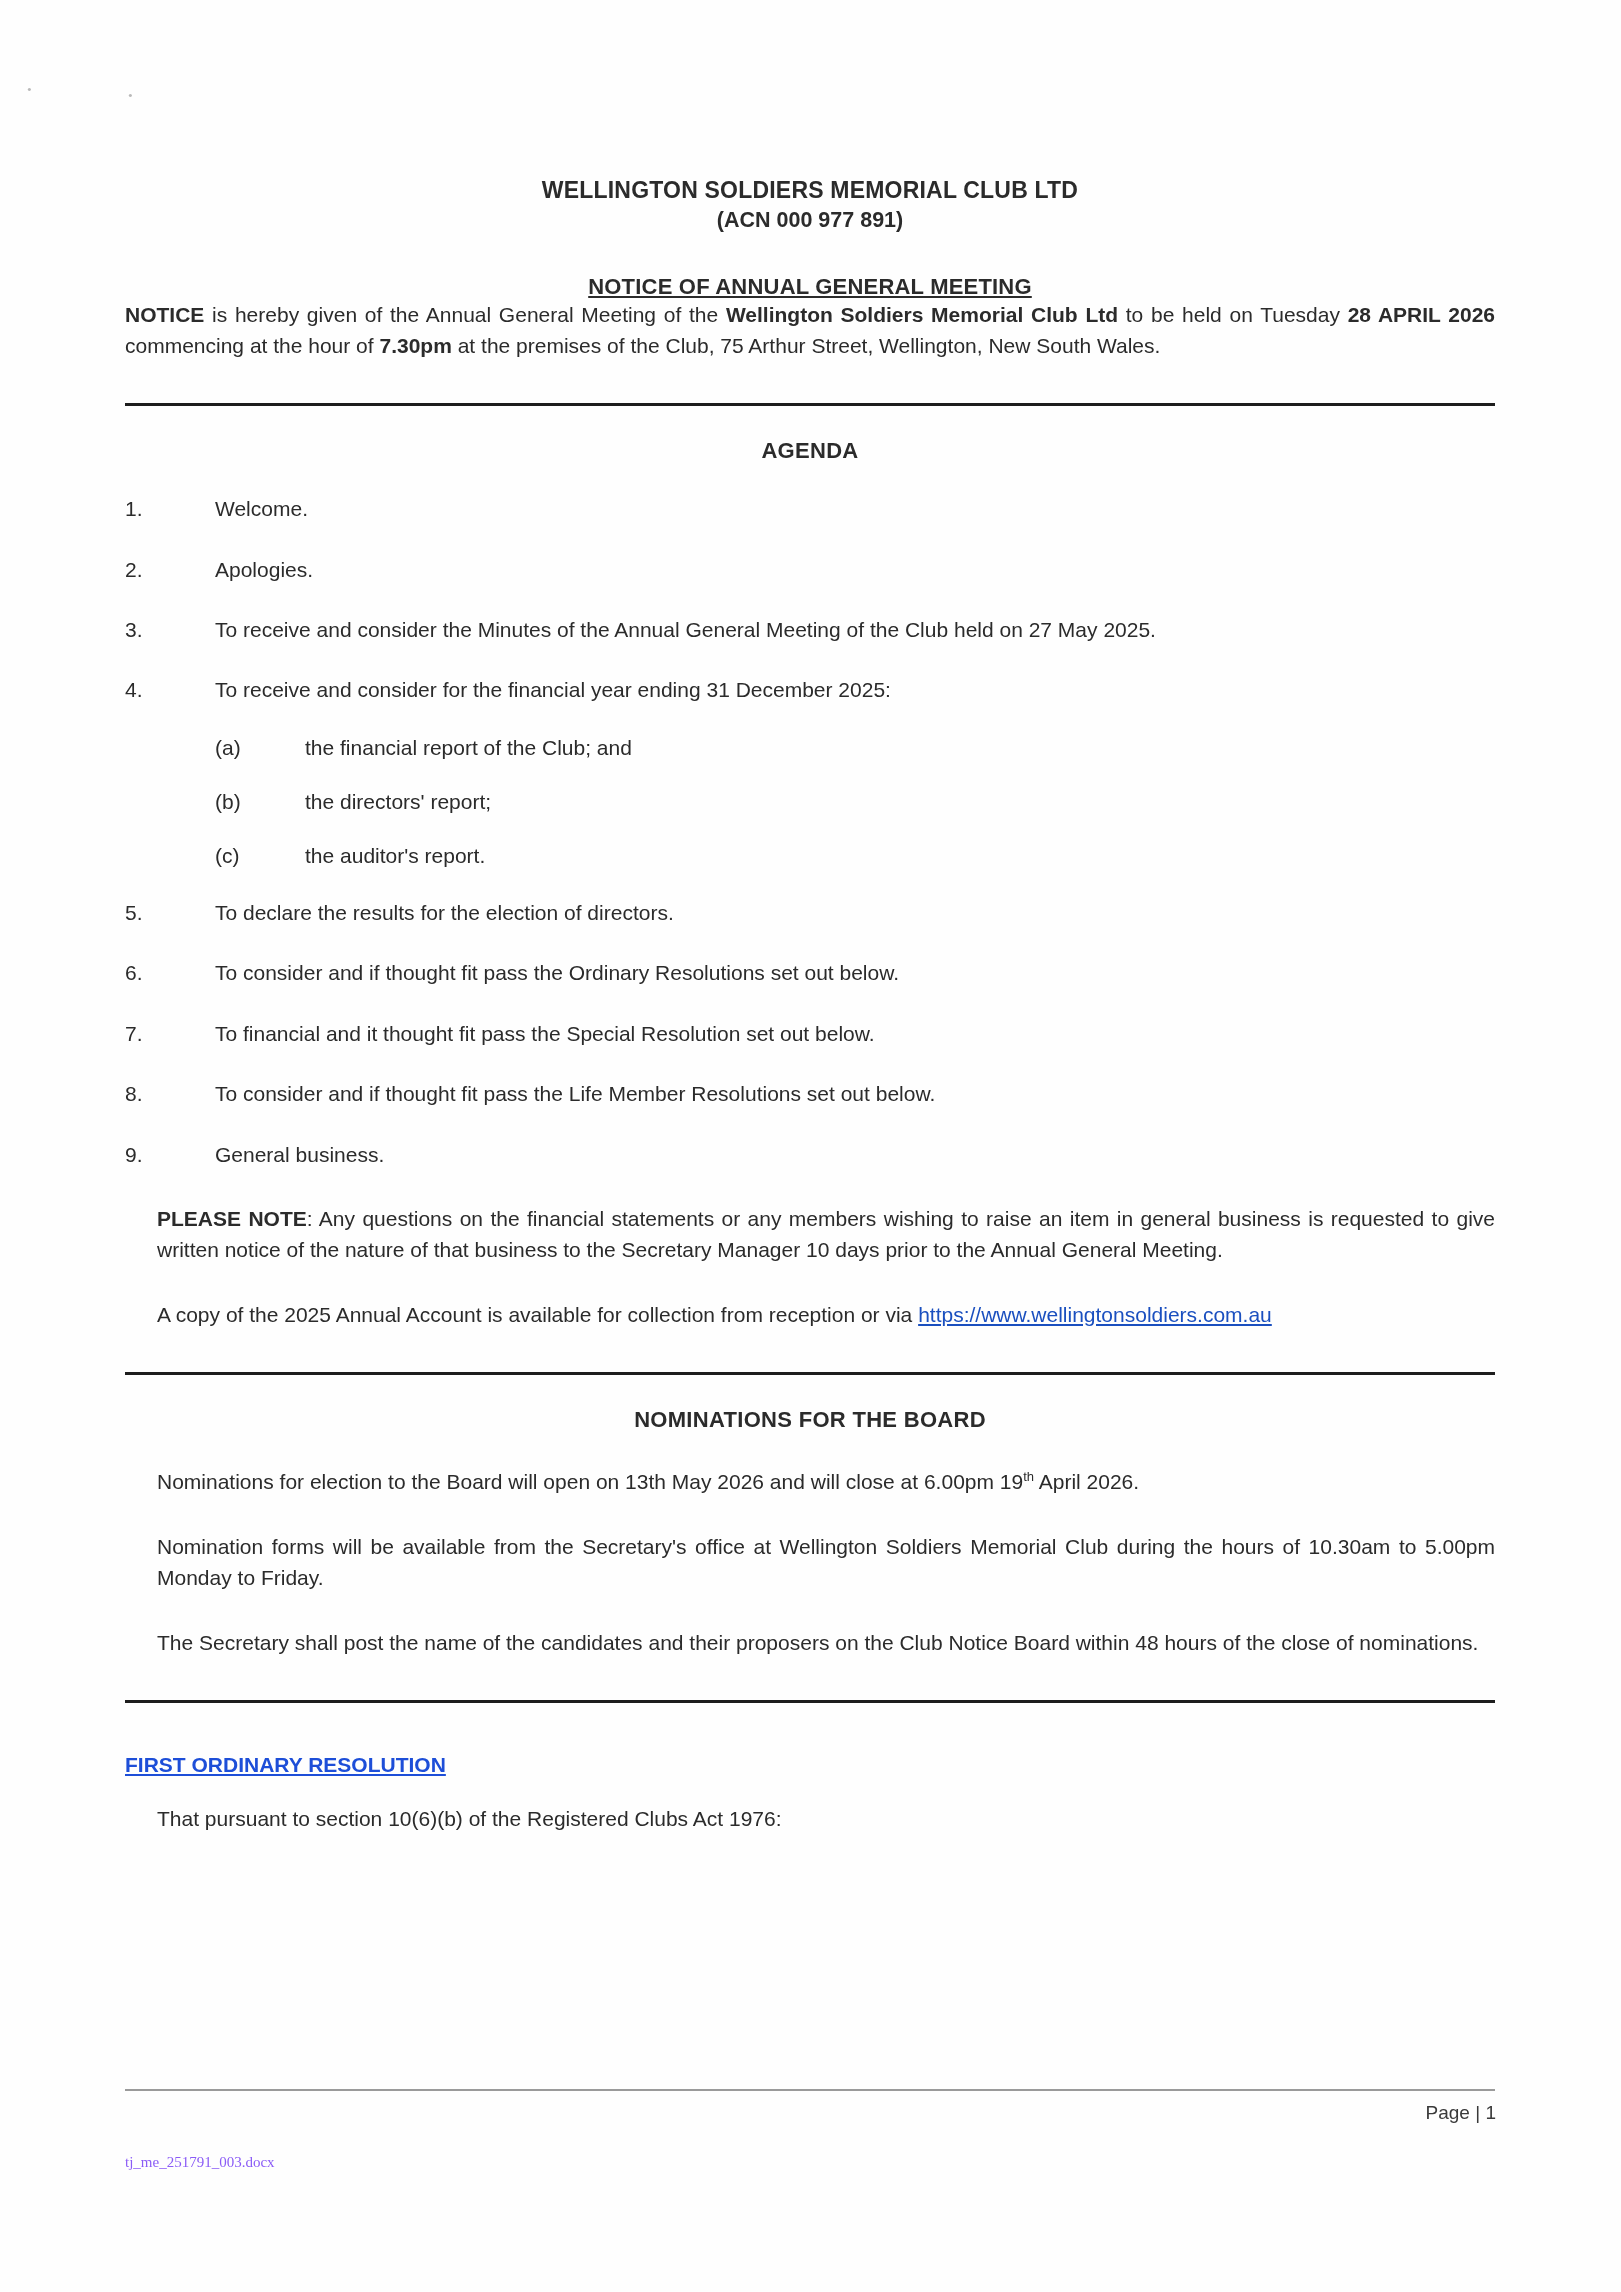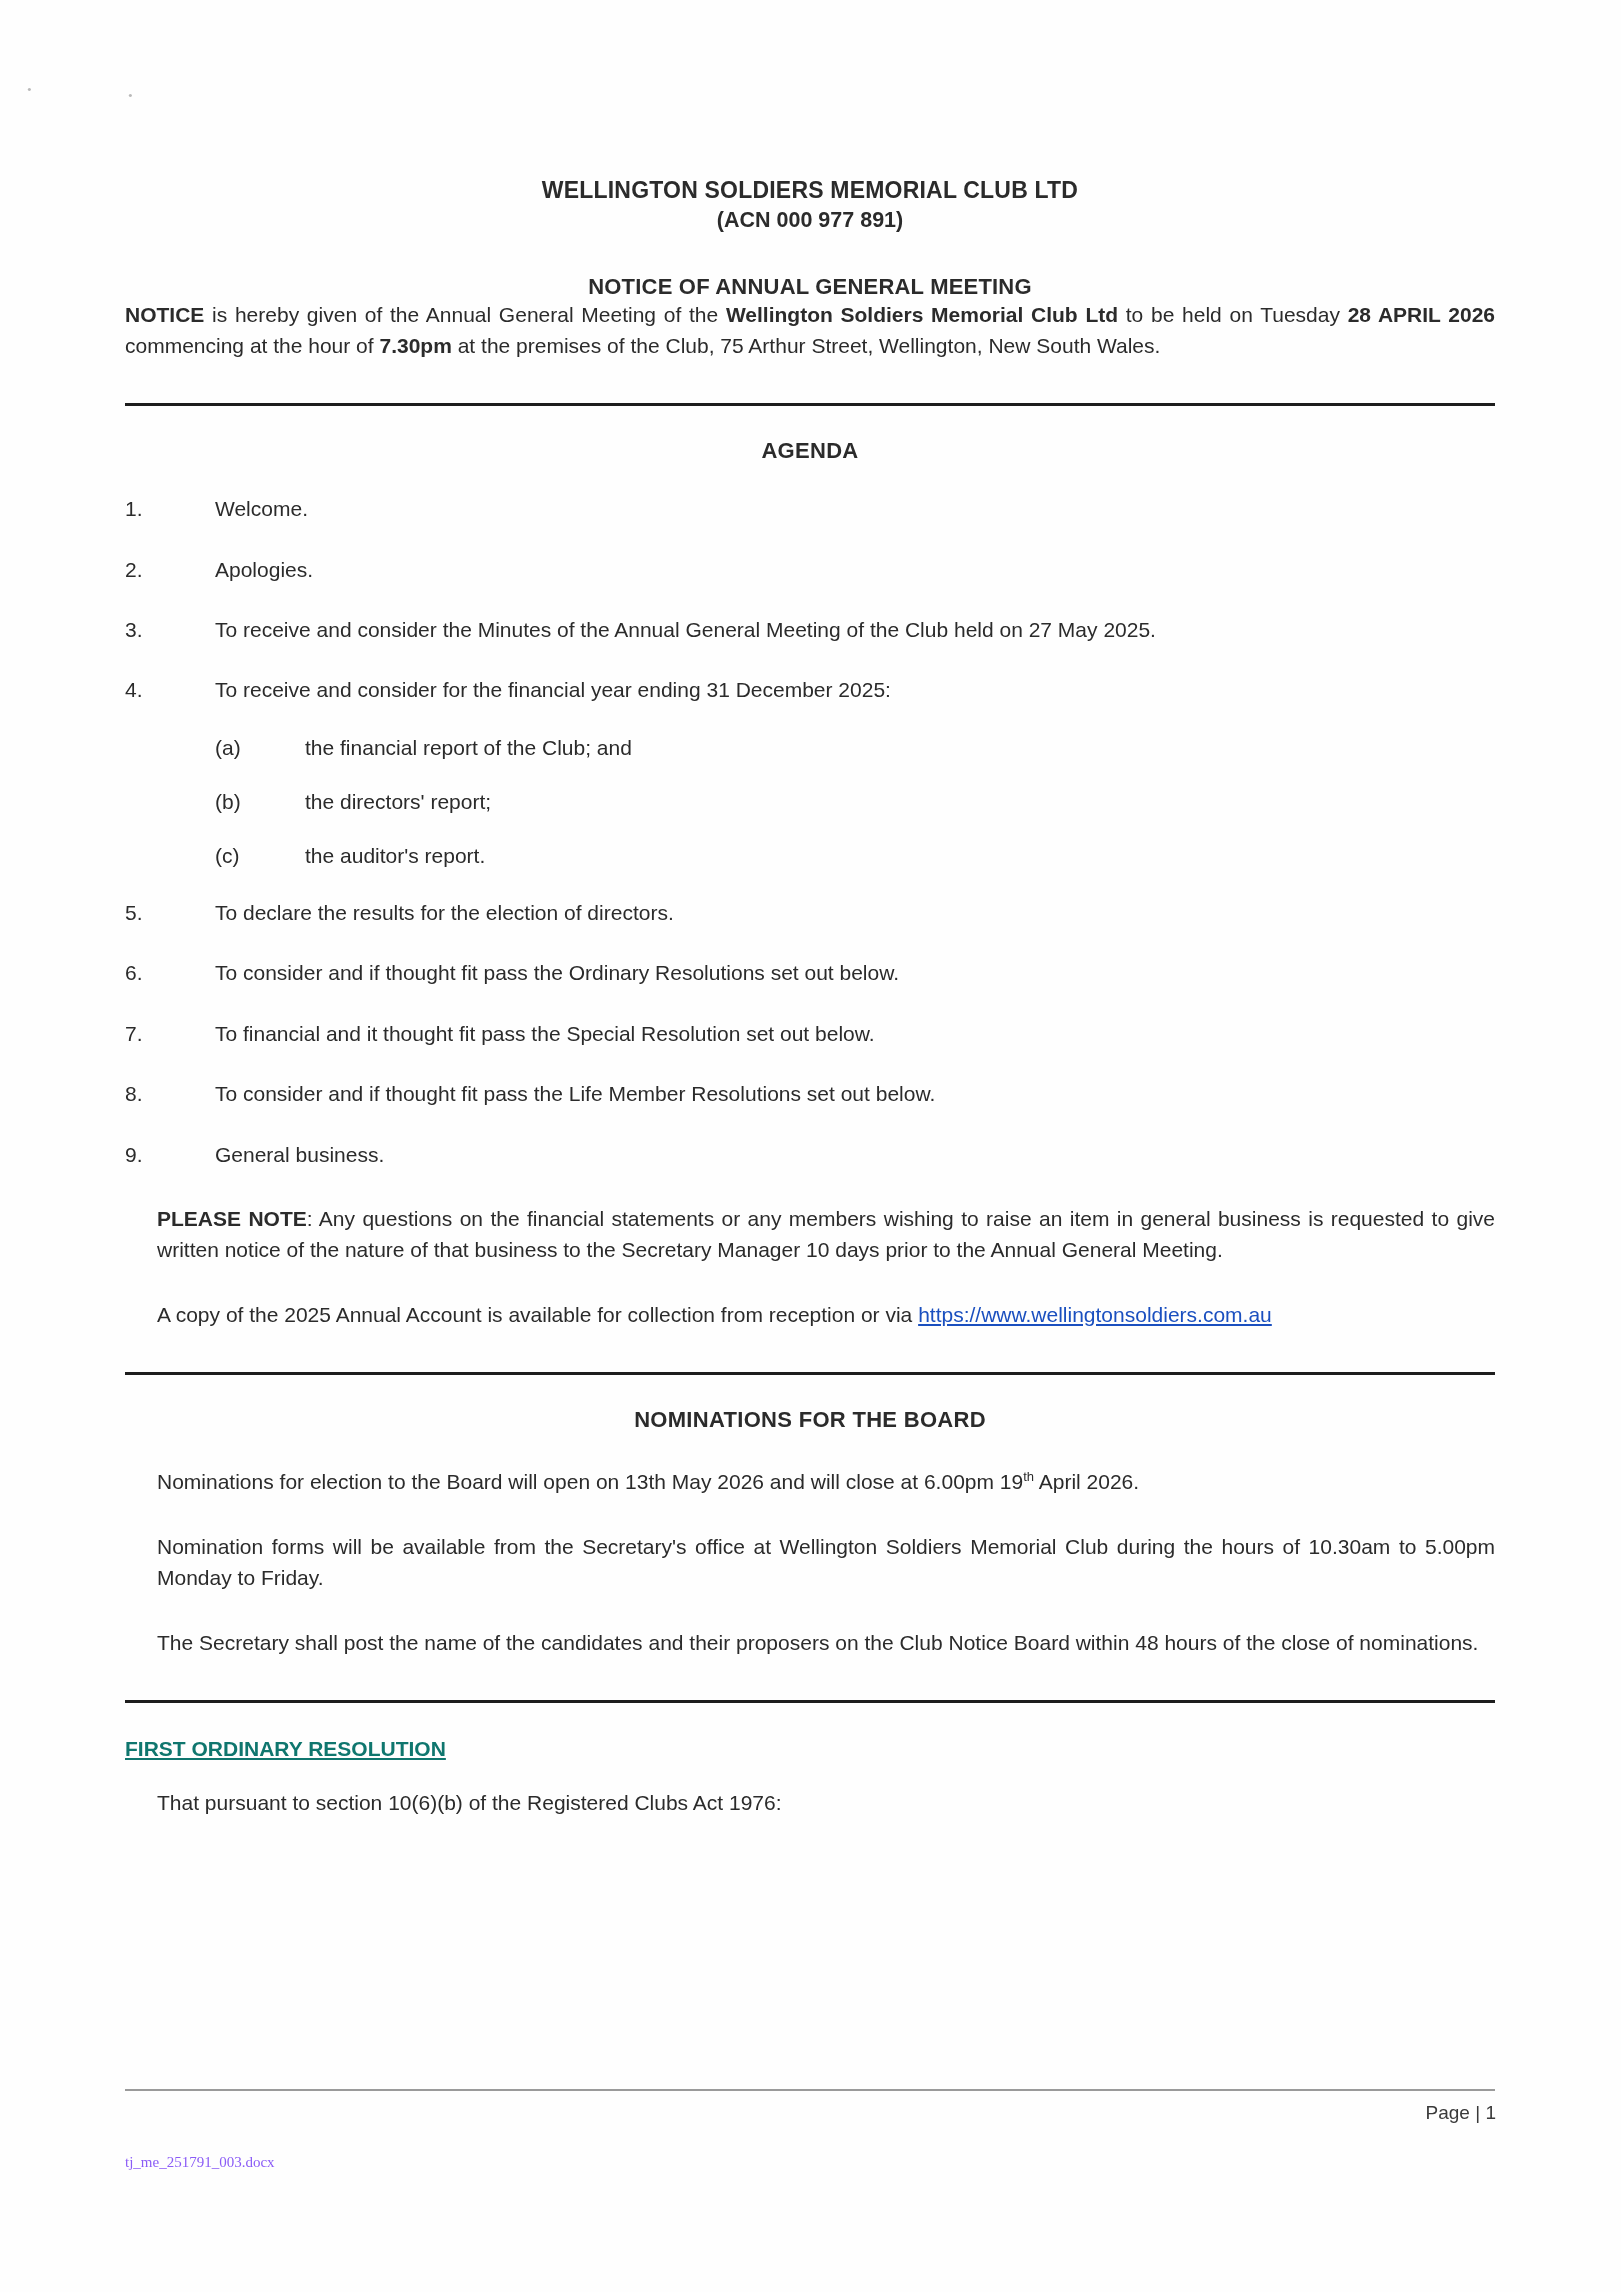--- a/index.html
+++ b/index.html
@@ -53,20 +53,21 @@
     color: #2b2b2b;
     margin-top: 1.8px;
   }
   .subtitle {
     text-align: center;
     font-size: 22px;
     font-weight: bold;
     color: #2b2b2b;
     margin-top: 41px;
     letter-spacing: 0.2px;
+    text-decoration: underline;
   }
   .para {
     font-size: 21px;
     color: #2b2b2b;
     line-height: 1.47;
     text-align: justify;
   }
   .b { font-weight: bold; }
   .rule {
     height: 3.6px;
@@ -117,23 +118,23 @@
     margin-top: 34px;
     margin-left: 32px;
   }
   .link {
     color: #1a4fbf;
     text-decoration: underline;
   }
   .res-head {
     font-size: 21px;
     font-weight: bold;
-    color: #0f766e;
+    color: #1d4ed8;
     text-decoration: underline;
-    margin-top: 34px;
+    margin-top: 50px;
   }
   .footer-rule {
     position: absolute;
     left: 125px;
     top: 2089px;
     width: 1370px;
     height: 1.8px;
     background: #9a9a9a;
   }
   .page-num {

